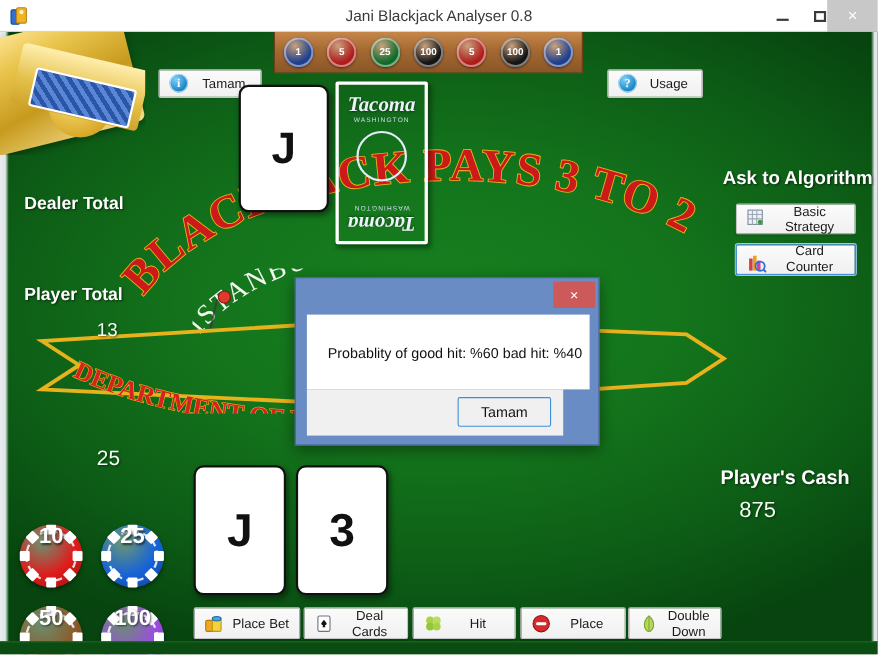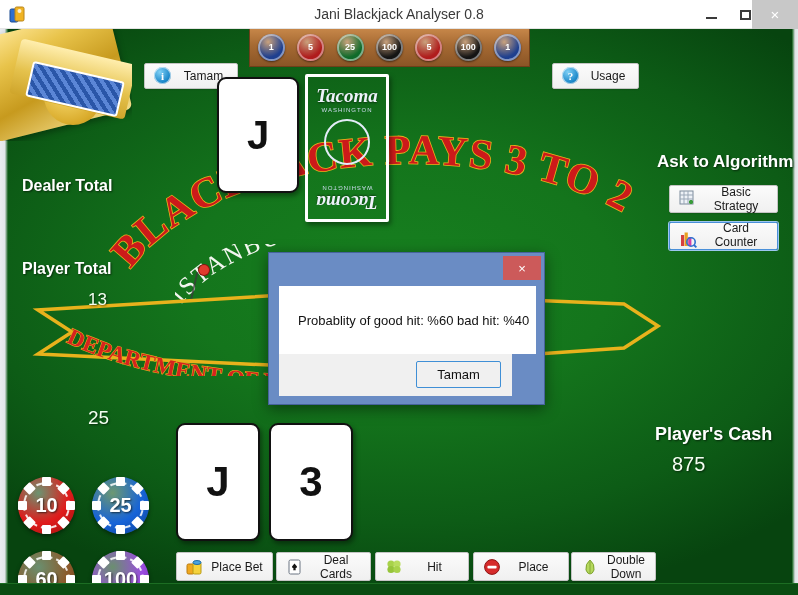--- a/index.html
+++ b/index.html
@@ -176,21 +176,21 @@
     color:#eef3fb; text-shadow:0 1px 2px rgba(0,0,0,.5);
   }
   .cb-sub { position:absolute; width:100%; text-align:center; font-size:6px;
             letter-spacing:1px; color:#cfdcf0; font-family:"Liberation Sans",sans-serif;}
   .cb-circle { position:absolute; left:50%; top:46%; transform:translate(-50%,-50%);
                width:46px; height:46px; border-radius:50%; border:2px solid #e3ecf8; }
 
   
   .chip {
     position:absolute; width:57px; height:57px; border-radius:50%;
-    display:flex; align-items:center; justify-content:center;
+    display:flex; align-items:flex-start; justify-content:center;
     color:#ffffff; font-weight:bold; font-size:20px;
     font-family:"Liberation Sans", sans-serif;
     text-shadow: 1px 1px 2px rgba(0,0,0,.6);
     box-shadow: 0 2px 4px rgba(0,0,0,.45);
     cursor: default;
   }
   .chip .ring {
     position:absolute; inset:5px; border-radius:50%;
     border:2px dashed rgba(255,255,255,.85);
   }
@@ -383,21 +383,21 @@
           <div class="dashes">
             <i style="transform: rotate(0deg);"></i>
             <i style="transform: rotate(45deg);"></i>
             <i style="transform: rotate(90deg);"></i>
             <i style="transform: rotate(135deg);"></i>
             <i style="transform: rotate(225deg);"></i>
             <i style="transform: rotate(270deg);"></i>
             <i style="transform: rotate(315deg);"></i>
           </div>
           <div class="ring"></div>
-          <span style="position: relative;">60</span>
+          <span style="position: relative;">50</span>
         </div>
         <div class="chip" style="left: 92px; top: 522px; background: radial-gradient(circle at 36% 28%, rgba(255, 255, 255, 0.4), rgb(155, 77, 224) 55%, rgb(106, 42, 168) 100%);">
           <div class="dashes">
             <i style="transform: rotate(0deg);"></i>
             <i style="transform: rotate(45deg);"></i>
             <i style="transform: rotate(90deg);"></i>
             <i style="transform: rotate(135deg);"></i>
             <i style="transform: rotate(225deg);"></i>
             <i style="transform: rotate(270deg);"></i>
             <i style="transform: rotate(315deg);"></i>

